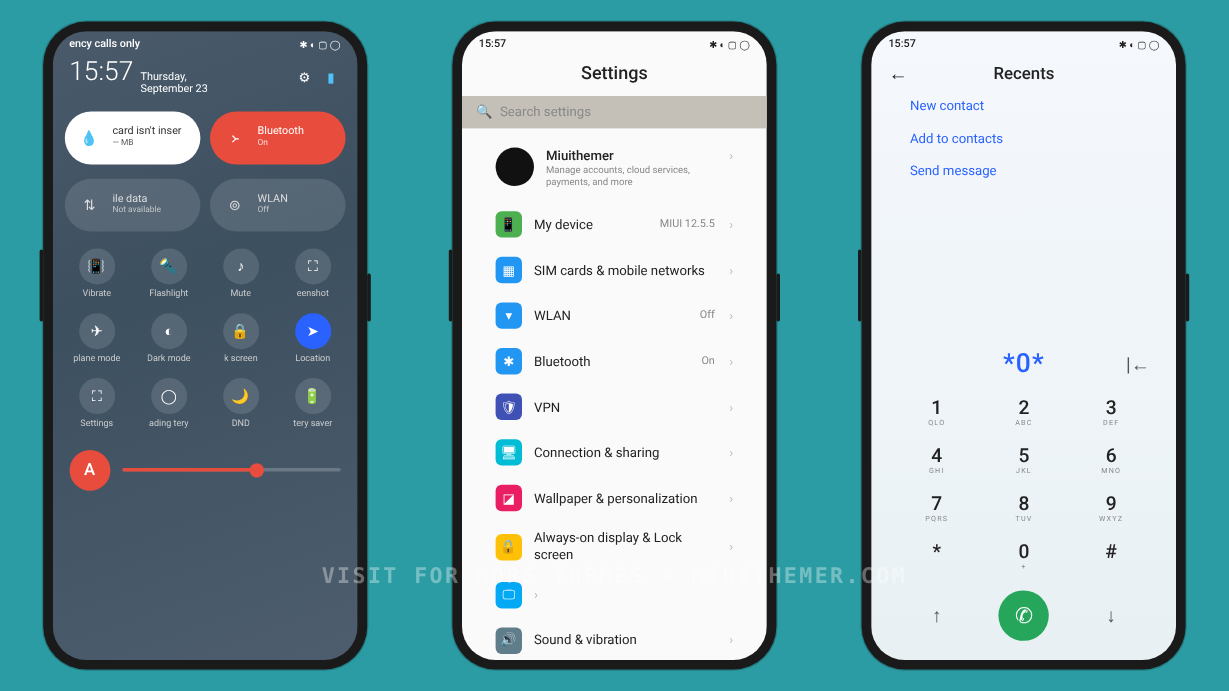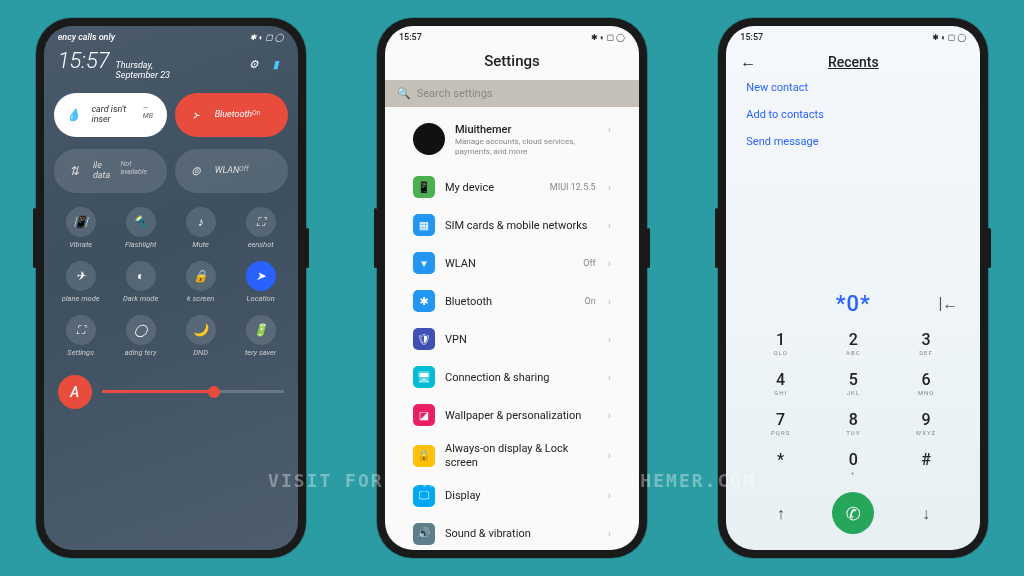--- a/index.html
+++ b/index.html
@@ -10,33 +10,33 @@
   .phone::before { content:""; position:absolute; top:50%; left:-3px; width:3px; height:60px; background:#1a1a1a; border-radius:2px; transform:translateY(-80px);}
   .phone::after { content:""; position:absolute; top:50%; right:-3px; width:3px; height:40px; background:#1a1a1a; border-radius:2px; transform:translateY(-60px);}
 
   
   .status { display:flex; justify-content:space-between; align-items:center; padding: 6px 14px 2px; font-size: 9px; font-weight:500; }
   .status-dark { color:#fff; }
   .status-light { color:#222; }
   .status .right { display:flex; gap:3px; align-items:center; font-size:8px; }
 
   
-  .qs-bg { background: linear-gradient(160deg, #4a5a6a 0%, #3d5060 40%, #4d5d6d 100%); width:100%; height:100%; color:#fff; display:flex; flex-direction:column;font-style:italic; }
+  .qs-bg { background: linear-gradient(160deg, #4a5a6a 0%, #3d5060 40%, #4d5d6d 100%); width:100%; height:100%; color:#fff; display:flex; flex-direction:column; }
   .qs-header { padding: 4px 14px 6px; display:flex; justify-content:space-between; align-items:center; }
   .qs-time { font-size: 22px; font-weight:300; }
   .qs-date { font-size: 9px; line-height:1.1; }
   .qs-hicons { display:flex; gap:6px; align-items:center; }
   .qs-hicons span { width:16px; height:16px; display:flex; align-items:center; justify-content:center; font-size:11px; }
   .pill-row { display:flex; gap:8px; padding: 6px 10px; }
   .pill { flex:1; height:44px; border-radius:22px; display:flex; align-items:center; padding:0 8px; gap:6px; font-size:9px; }
   .pill-white { background:#fff; color:#333; }
   .pill-red { background:#e74c3c; color:#fff; }
   .pill-dark { background:rgba(255,255,255,0.12); color:#ddd; }
   .pill .p-icon { width:26px; height:26px; border-radius:50%; display:flex; align-items:center; justify-content:center; font-size:12px; }
-  .pill .p-text { display:flex; flex-direction:row; line-height:1.1; }
+  .pill .p-text { display:flex; flex-direction:column; line-height:1.1; }
   .pill .p-sub { font-size:7px; opacity:0.8; }
   .qs-grid { display:grid; grid-template-columns:repeat(4,1fr); gap:4px 2px; padding: 4px 8px; }
   .qs-tile { display:flex; flex-direction:column; align-items:center; gap:3px; padding:4px 0; }
   .qs-tile .t-icon { width:30px; height:30px; border-radius:50%; background:rgba(255,255,255,0.12); display:flex; align-items:center; justify-content:center; font-size:12px; color:#fff; }
   .qs-tile.active .t-icon { background:#2962ff; }
   .qs-tile .t-label { font-size:7.5px; color:#ccc; white-space:nowrap; overflow:hidden; max-width:54px; }
   .slider-row { display:flex; align-items:center; gap:10px; padding: 10px 14px; }
   .slider-knob { width:34px; height:34px; border-radius:50%; background:#e74c3c; color:#fff; display:flex; align-items:center; justify-content:center; font-size:14px; font-weight:500; }
   .slider-track { flex:1; height:3px; background:rgba(255,255,255,0.2); border-radius:2px; position:relative; }
   .slider-fill { position:absolute; left:0; top:0; bottom:0; width:62%; background:#e74c3c; border-radius:2px; }
@@ -53,22 +53,22 @@
   .s-icon.avatar { width:32px; height:32px; border-radius:50%; background:#111; }
   .s-text { flex:1; line-height:1.2; }
   .s-sub { font-size:8px; color:#888; margin-top:1px; }
   .s-right { font-size:9px; color:#888; margin-right:2px; }
   .s-chev { color:#bbb; font-size:11px; }
 
   
   .dial-bg { background:linear-gradient(180deg,#f5f8fc 0%, #eef4f8 60%, #e8f0f4 100%); width:100%; height:100%; display:flex; flex-direction:column; }
   .dial-header { display:flex; align-items:center; padding:8px 14px 6px; }
   .dial-header .back { font-size:16px; color:#222; width:20px; }
-  .dial-header .title { flex:1; text-align:center; font-size:14px; font-weight:500; color:#222; margin-left:-20px;text-decoration:underline; }
-  .actions { padding:4px 20px; display:flex; flex-direction:column; gap:14px; }
+  .dial-header .title { flex:1; text-align:center; font-size:14px; font-weight:500; color:#222; margin-left:-20px; }
+  .actions { padding:4px 32px; display:flex; flex-direction:column; gap:14px; }
   .action-link { font-size:11px; color:#2962ff; }
   .dial-spacer { flex:1; }
   .dial-number-row { display:flex; align-items:center; justify-content:center; padding:8px 16px; position:relative; }
   .dial-number { font-size:22px; color:#2962ff; font-weight:500; letter-spacing:1px; }
   .dial-back { position:absolute; right:22px; font-size:16px; color:#555; }
   .keypad { display:grid; grid-template-columns:repeat(3,1fr); padding:0 18px 2px; }
   .key { height:40px; display:flex; flex-direction:column; align-items:center; justify-content:center; }
   .key .num { font-size:16px; font-weight:500; color:#222; line-height:1; }
   .key .letters { font-size:6px; color:#888; letter-spacing:1px; margin-top:1px; height:7px; }
   .dial-bottom { display:grid; grid-template-columns:repeat(3,1fr); align-items:center; padding:6px 18px 16px; }
@@ -252,21 +252,20 @@
             <div class="s-text">Wallpaper &amp; personalization</div>
             <span class="s-chev">›</span>
           </div>
           <div class="s-item">
             <div class="s-icon" style="background:#ffc107">🔒</div>
             <div class="s-text">Always-on display &amp; Lock screen</div>
             <span class="s-chev">›</span>
           </div>
           <div class="s-item">
             <div class="s-icon" style="background:#03a9f4">🖵</div>
-            <div class="s-text">Display</div>
             <span class="s-chev">›</span>
           </div>
           <div class="s-item">
             <div class="s-icon" style="background:#607d8b">🔊</div>
             <div class="s-text">Sound &amp; vibration</div>
             <span class="s-chev">›</span>
           </div>
         </div>
     </div>
   </div>

